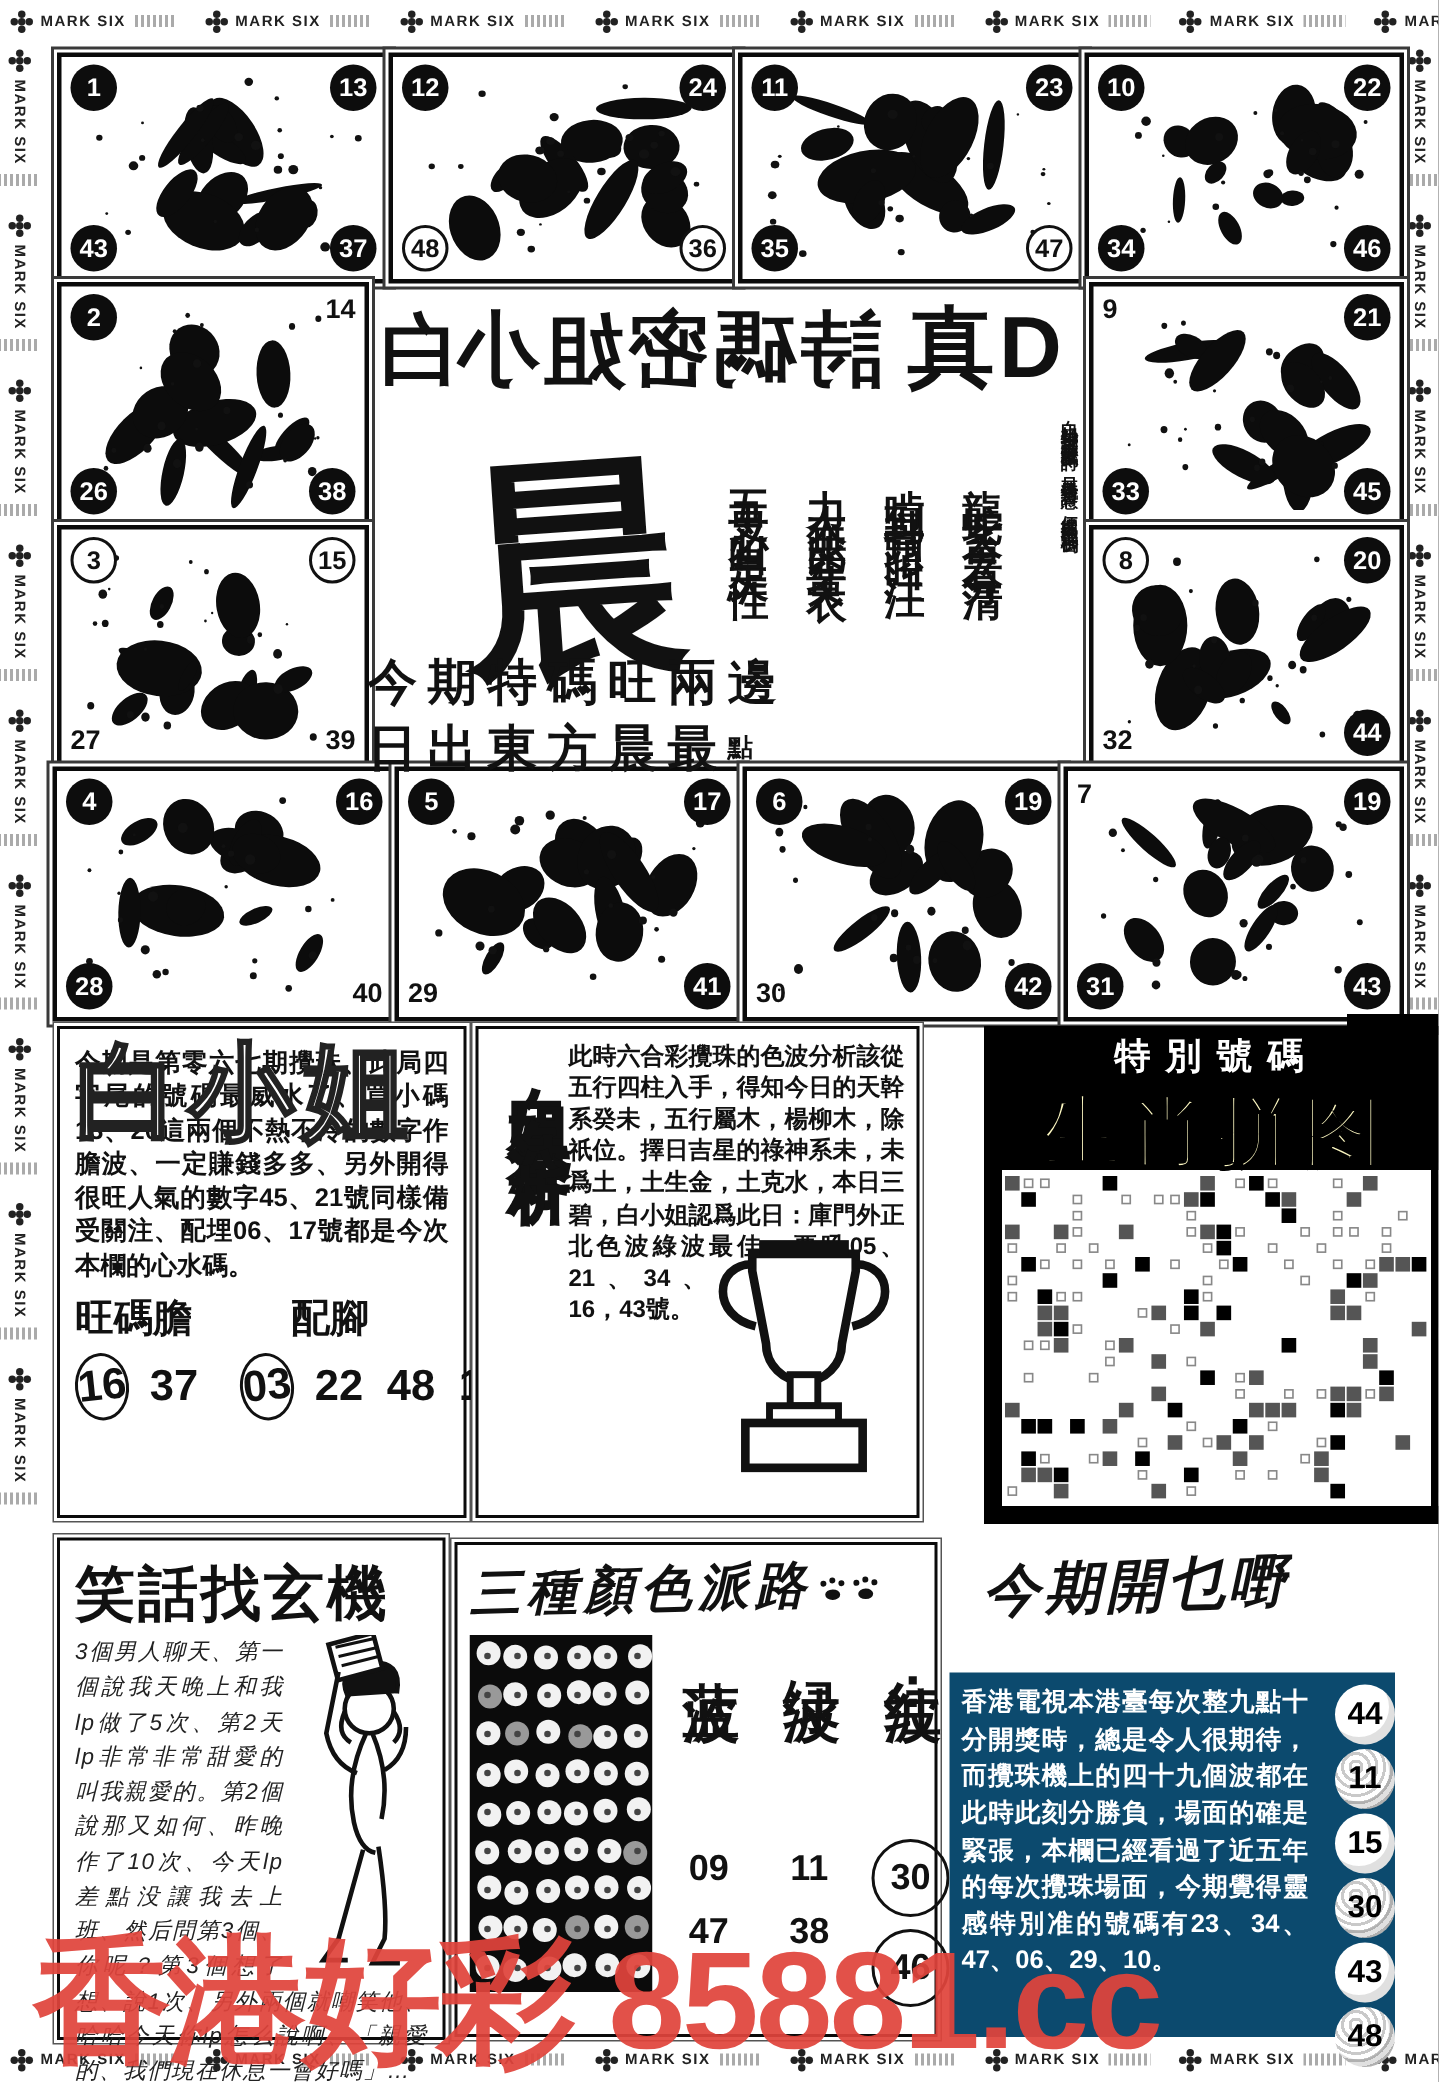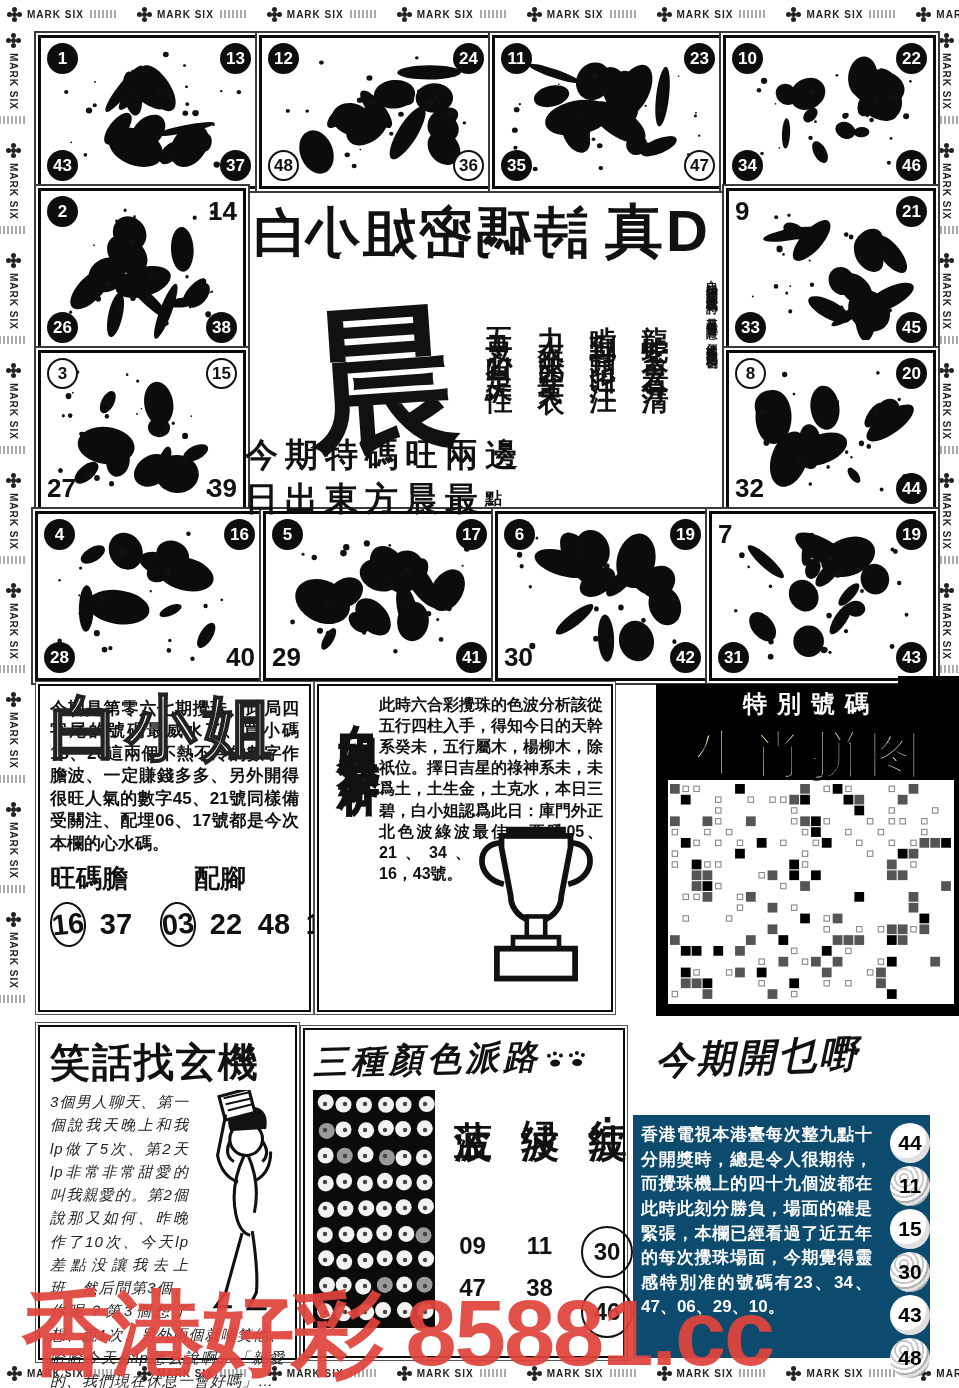--- a/index.html
+++ b/index.html
@@ -21,21 +21,21 @@
         background:repeating-linear-gradient(90deg,#aaa 0 2px,#fff 2px 4px);}
   
   .pic-panel{position:absolute;border:3px solid #0a0a0a;background:#fff;
         box-shadow:0 0 0 2px #fff,0 0 0 4px #3a3a3a;}
   .pic-ill{position:absolute;left:8px;top:8px;right:8px;bottom:8px;width:calc(100% - 16px);height:calc(100% - 16px);}
   .corner{position:absolute;z-index:3;display:flex;align-items:center;justify-content:center;
         font-weight:bold;font-size:17px;}
   .c-tl{top:5px;left:6px;} .c-tr{top:5px;right:6px;} .c-bl{bottom:5px;left:6px;} .c-br{bottom:5px;right:6px;}
   .corner.dark{width:31px;height:31px;border-radius:50%;background:#0d0d0d;color:#fff;}
   .corner.light{width:31px;height:31px;border-radius:50%;border:2.5px solid #111;background:#fff;color:#111;box-sizing:border-box;}
-  .corner.plain{font-size:26px;color:#111;}
+  .corner.plain{font-size:18px;color:#111;}
   
   .title-panel{position:absolute;left:243px;top:187px;width:478px;height:330px;}
   .tp-title{position:absolute;top:6px;left:2px;width:100%;font-size:54px;font-weight:900;
         letter-spacing:3px;white-space:nowrap;}
   .mirror-char{display:inline-block;transform:scaleX(-1);}
   .tp-suffix{font-size:58px;font-weight:900;margin-left:18px;}
   .tp-intro{position:absolute;top:84px;right:2px;height:230px;writing-mode:vertical-rl;
         font-size:11.5px;line-height:1.25;font-weight:bold;letter-spacing:2px;}
   .tp-poem{position:absolute;top:118px;right:48px;height:340px;writing-mode:vertical-rl;
         font-size:27px;font-weight:bold;}

